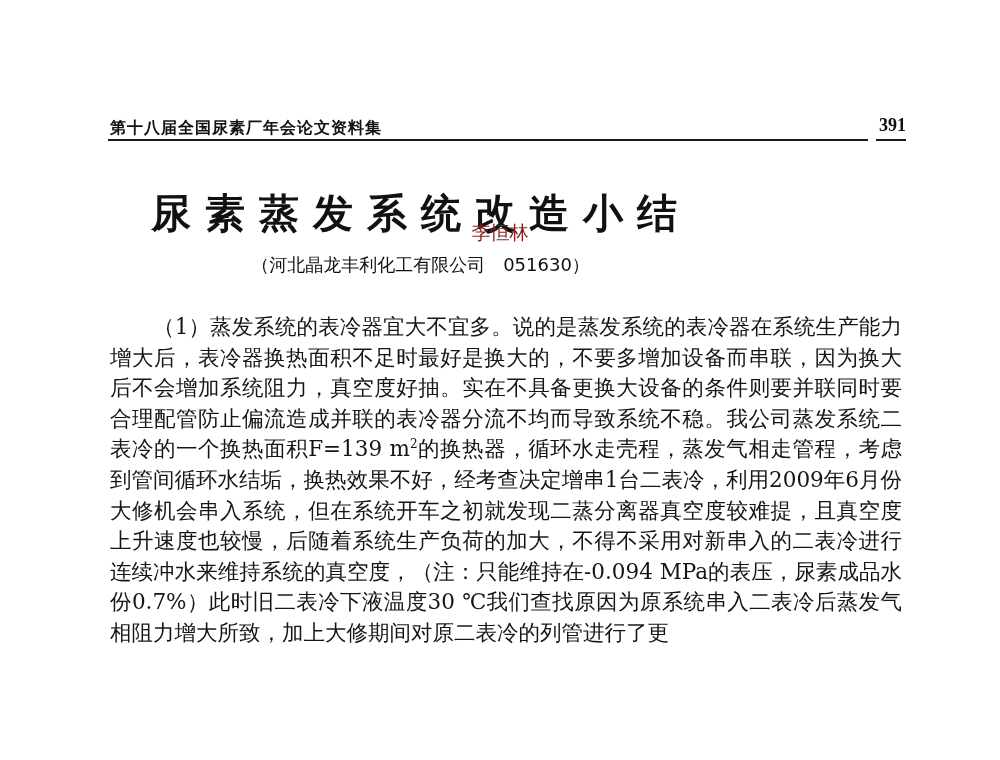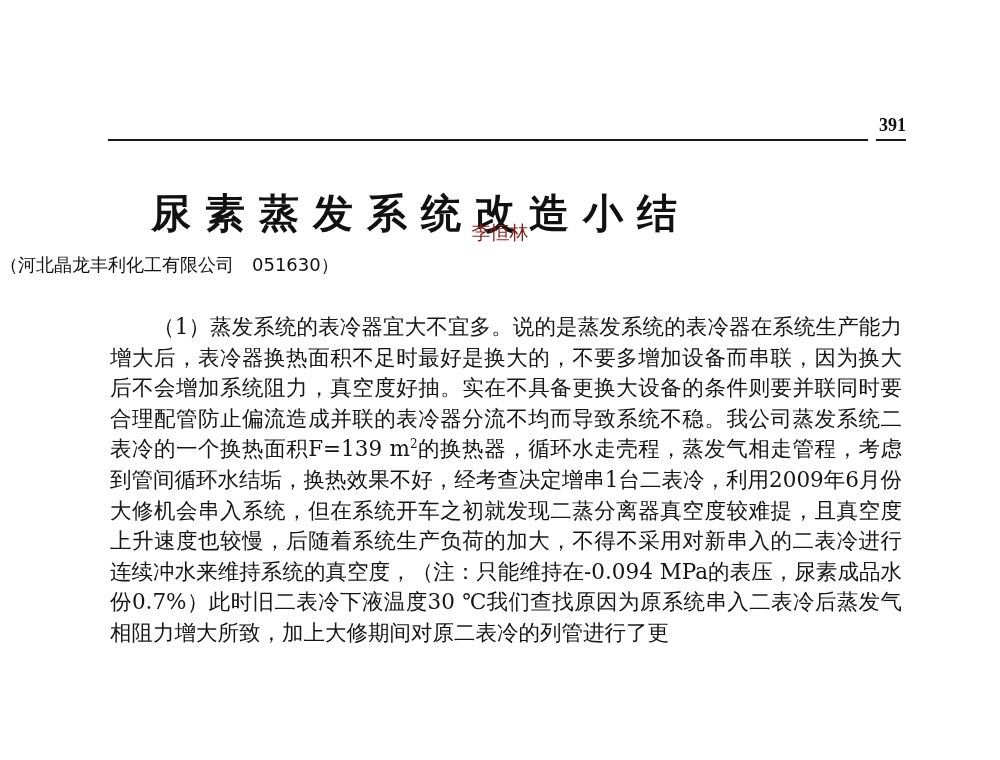--- a/index.html
+++ b/index.html
@@ -80,20 +80,21 @@
       text-align: center;
       font-size: 19px;
       font-family: "DejaVu Sans", "Liberation Sans", sans-serif;
       color: #7f1d1d;
     }
     .affiliation {
       position: absolute;
       left: 0;
       width: 841px;
       top: 253px;
+      text-align: center;
       font-size: 18px;
       font-family: "DejaVu Sans", "Liberation Sans", sans-serif;
       color: #111;
     }
     .body-text {
       position: absolute;
       left: 110px;
       top: 312px;
       width: 792px;
       font-size: 21.5px;
@@ -108,20 +109,21 @@
     }
     .body-text sup {
       font-size: 12px;
       line-height: 0;
     }
   </style>
 </head>
 <body>
 
 <div class="running-header">
+  <span class="header-title">第十八届全国尿素厂年会论文资料集</span>
   <span class="header-page">391</span>
   <div class="header-rule"></div>
   <div class="header-rule-page"></div>
 </div>
 
 <h1 class="article-title">尿素蒸发系统改造小结</h1>
 <div class="author">李恒林</div>
 <div class="affiliation">（河北晶龙丰利化工有限公司　051630）</div>
 
 <div class="body-text">

